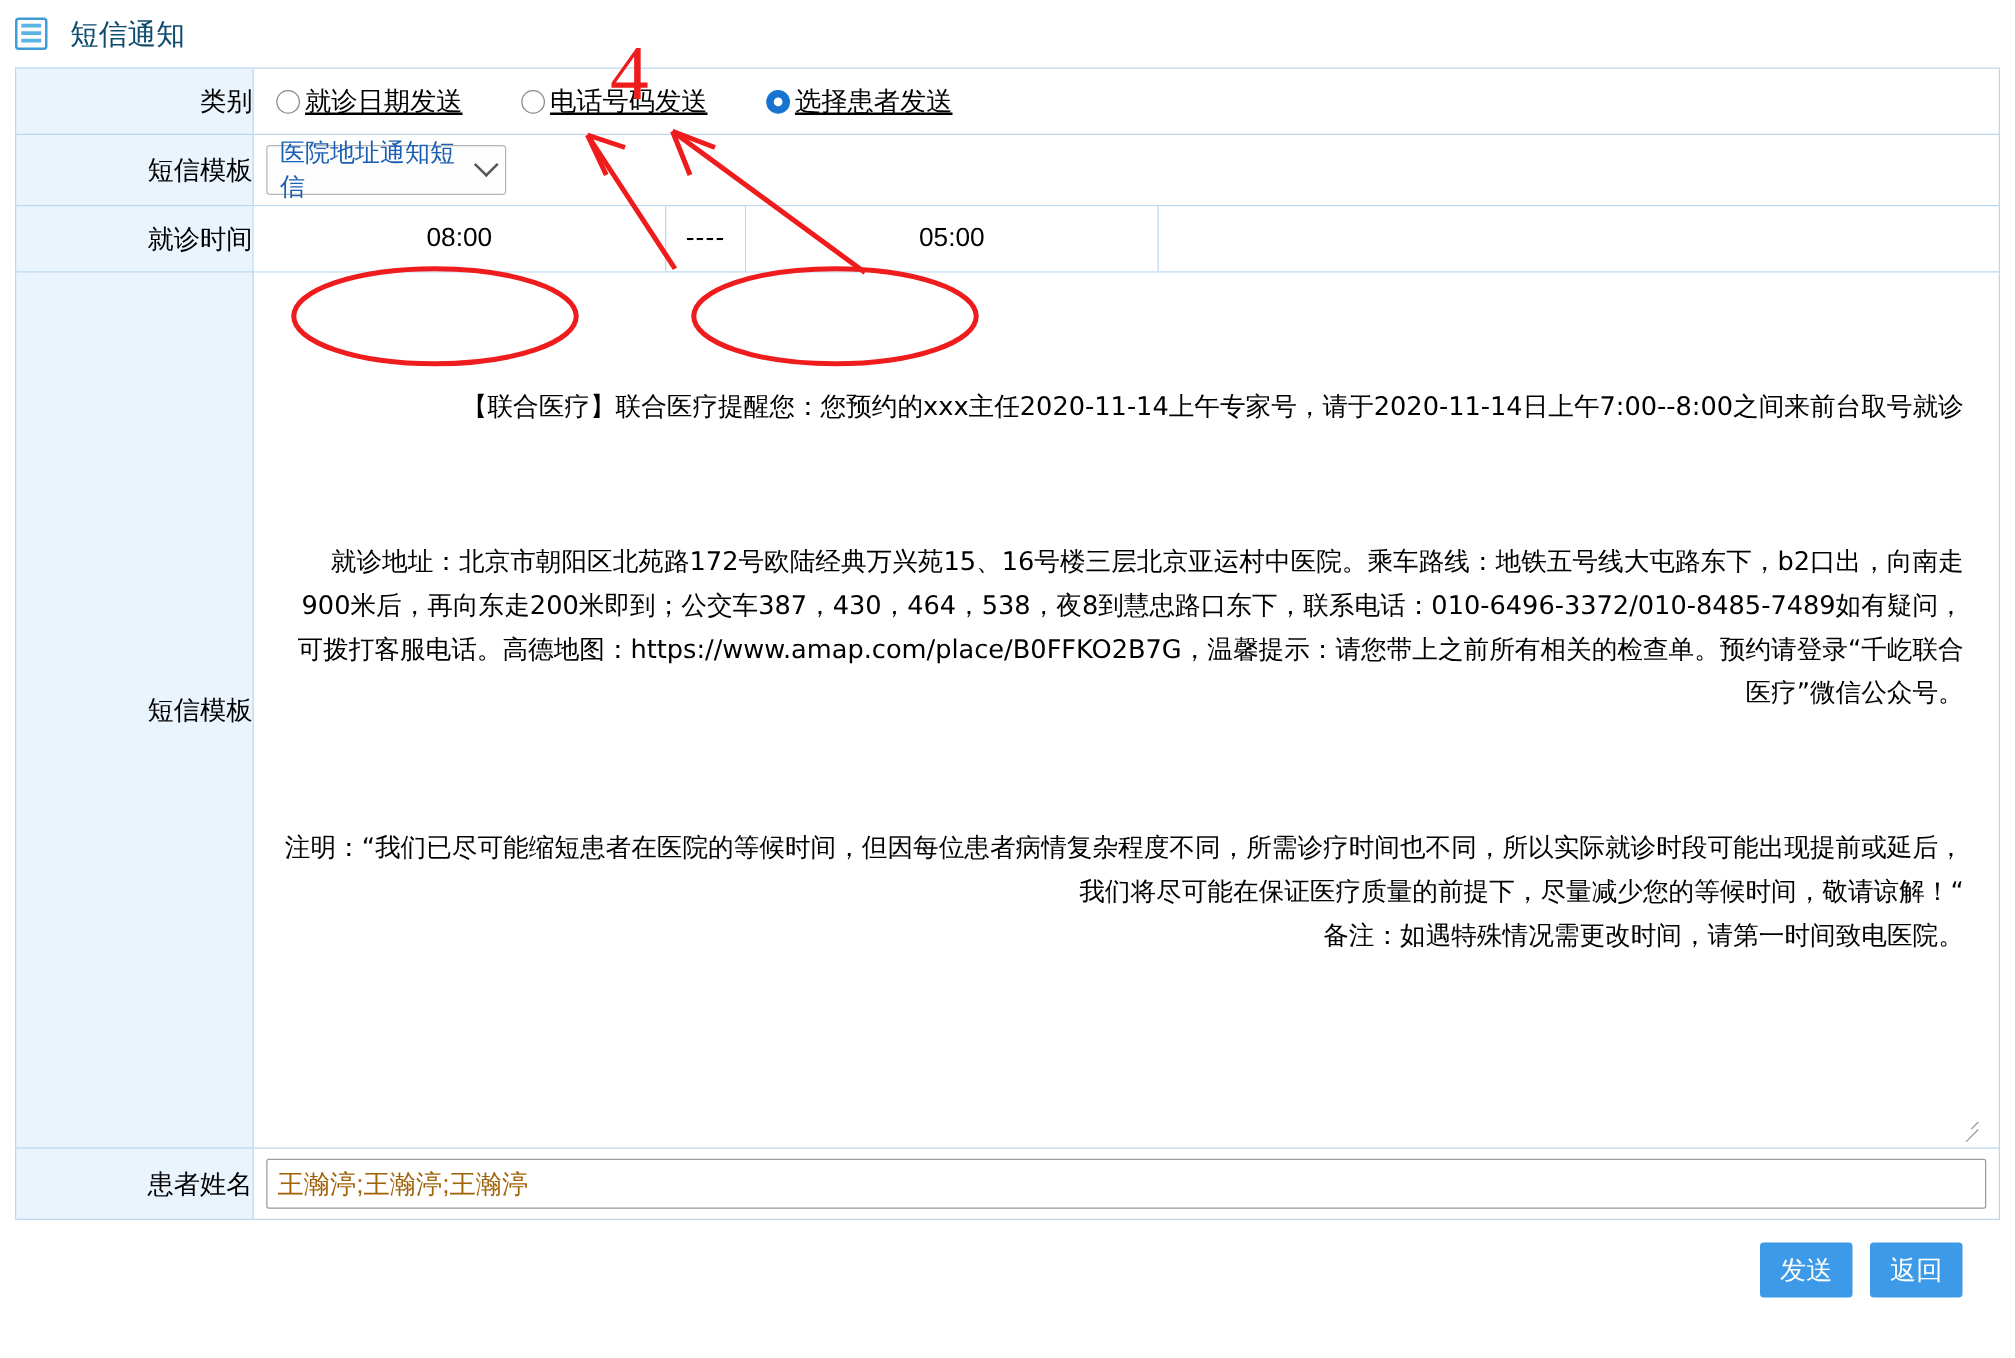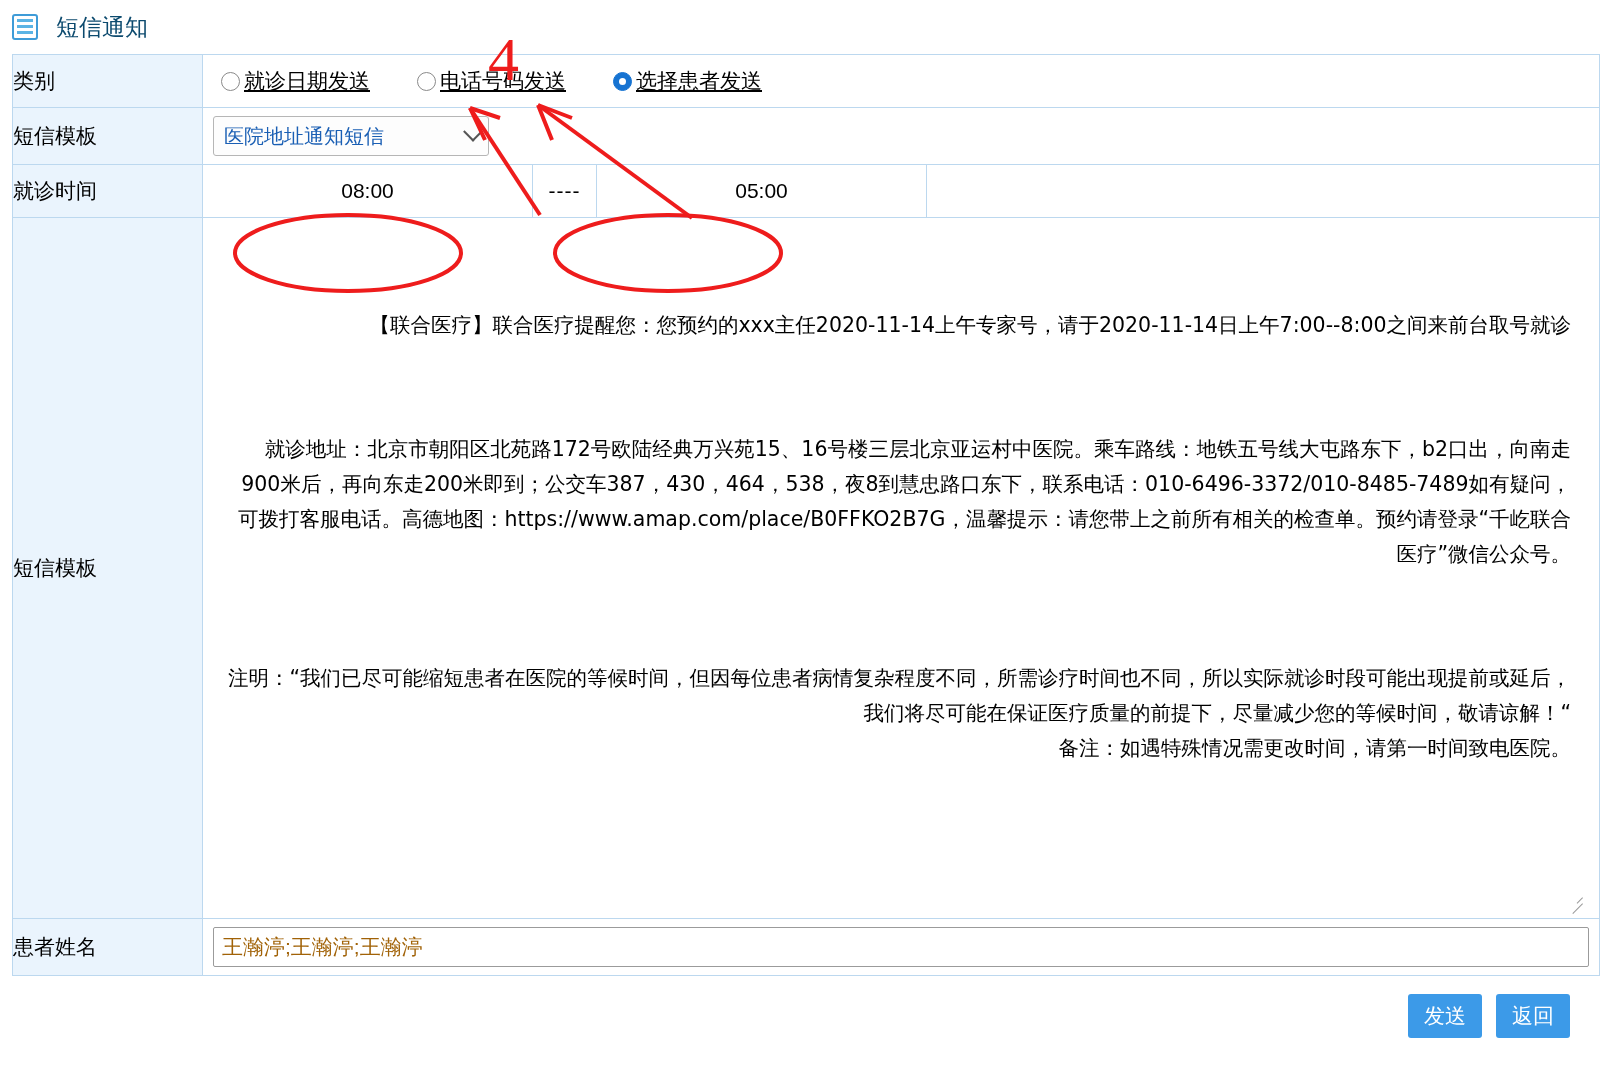--- a/index.html
+++ b/index.html
@@ -61,21 +61,21 @@
     border-left: 1px solid #bcd8ef;
   }
   .form-table td {
     border-right: 1px solid #bcd8ef;
     border-bottom: 1px solid #bcd8ef;
     vertical-align: middle;
   }
   td.label-cell {
     width: 190px;
     background: #eaf4fd;
-    text-align: left;
+    text-align: right;
     font-size: 21px;
     color: #000;
     padding: 12px 0;
   }
   td.value-cell {
     background: #ffffff;
     padding: 8px 10px;
   }
 
   
@@ -116,21 +116,21 @@
     height: 7px;
     border-radius: 50%;
     background: #fff;
   }
 
   
   .tpl-select {
     display: inline-flex;
     align-items: center;
     justify-content: space-between;
-    width: 276px;
+    width: 192px;
     height: 40px;
     border: 1px solid #b6b6b6;
     border-radius: 3px;
     background: #fdfdfd;
     padding: 0 8px 0 10px;
     box-sizing: border-box;
     font-size: 20px;
     color: #1a5fb4;
     cursor: pointer;
   }

